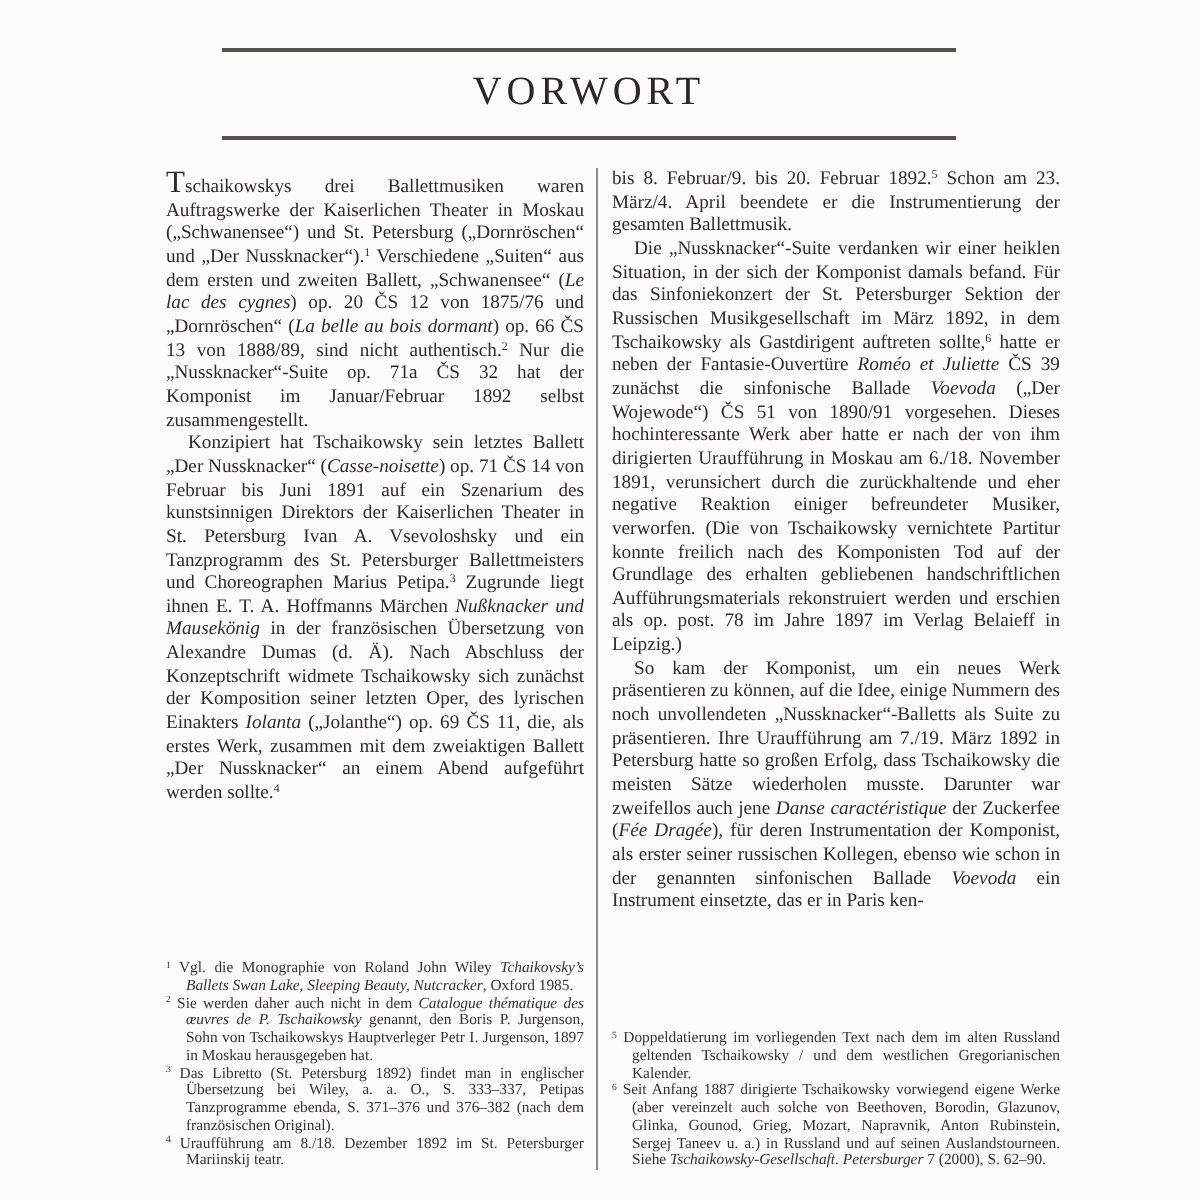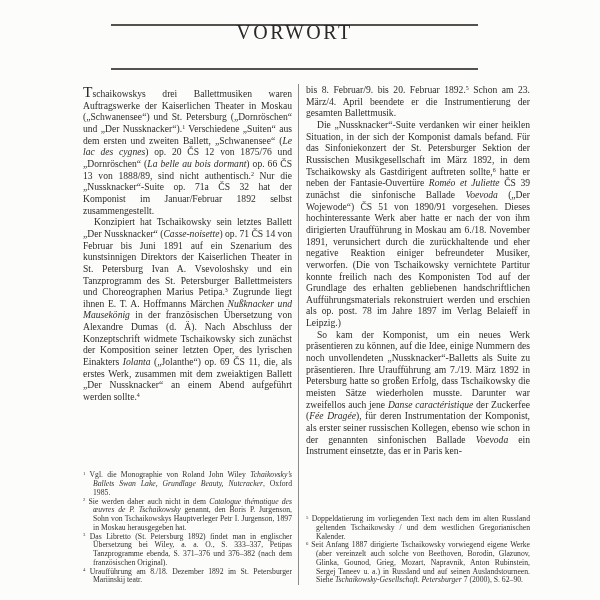--- a/index.html
+++ b/index.html
@@ -17,21 +17,21 @@
   }
   .hrule {
     position: absolute;
     left: 111px; width: 367px; height: 2px;
     background: #55524e;
   }
   .hrule.top { top: 24px; }
   .hrule.bottom { top: 68px; }
   .title {
     position: absolute;
-    left: 111px; width: 367px; top: 11px; height: 43px;
+    left: 111px; width: 367px; top: 25px; height: 43px;
     display: flex; align-items: center; justify-content: center;
     font-size: 20px; font-weight: normal;
     letter-spacing: 2.5px;
     color: #2b2926;
     margin: 0;
   }
   .columns {
     position: absolute;
     left: 83px; top: 84px;
     width: 447px; height: 501px;
@@ -89,21 +89,21 @@
   <div class="hrule bottom"></div>
 
   <div class="columns">
 
     <div class="col left">
       <div class="bodytext">
         <p><span class="lettrine">T</span>schaikowskys drei Ballettmusiken waren Auftragswerke der Kaiserlichen Theater in Moskau („Schwanensee“) und St. Petersburg („Dornröschen“ und „Der Nussknacker“).<sup>1</sup> Verschiedene „Suiten“ aus dem ersten und zweiten Ballett, „Schwanensee“ (<i>Le lac des cygnes</i>) op. 20 ČS 12 von 1875/76 und „Dornröschen“ (<i>La belle au bois dormant</i>) op. 66 ČS 13 von 1888/89, sind nicht authentisch.<sup>2</sup> Nur die „Nussknacker“-Suite op. 71a ČS 32 hat der Komponist im Januar/Februar 1892 selbst zusammengestellt.</p>
         <p class="indent">Konzipiert hat Tschaikowsky sein letztes Ballett „Der Nussknacker“ (<i>Casse-noisette</i>) op. 71 ČS 14 von Februar bis Juni 1891 auf ein Szenarium des kunstsinnigen Direktors der Kaiserlichen Theater in St. Petersburg Ivan A. Vsevoloshsky und ein Tanzprogramm des St. Petersburger Ballettmeisters und Choreographen Marius Petipa.<sup>3</sup> Zugrunde liegt ihnen E. T. A. Hoffmanns Märchen <i>Nußknacker und Mausekönig</i> in der französischen Übersetzung von Alexandre Dumas (d. Ä). Nach Abschluss der Konzeptschrift widmete Tschaikowsky sich zunächst der Komposition seiner letzten Oper, des lyrischen Einakters <i>Iolanta</i> („Jolanthe“) op. 69 ČS 11, die, als erstes Werk, zusammen mit dem zweiaktigen Ballett „Der Nussknacker“ an einem Abend aufgeführt werden sollte.<sup>4</sup></p>
       </div>
       <div class="footnotes">
-        <p class="footnote"><sup>1</sup><span> Vgl. die Monographie von Roland John Wiley <i>Tchaikovsky’s Ballets Swan Lake, Grundlage Beauty, Nutcracker</i>, Oxford 1985.</span></p>
+        <p class="footnote"><sup>1</sup><span> Vgl. die Monographie von Roland John Wiley <i>Tchaikovsky’s Ballets Swan Lake, Sleeping Beauty, Nutcracker</i>, Oxford 1985.</span></p>
         <p class="footnote"><sup>2</sup><span> Sie werden daher auch nicht in dem <i>Catalogue thématique des œuvres de P. Tschaikowsky</i> genannt, den Boris P. Jurgenson, Sohn von Tschaikowskys Hauptverleger Petr I. Jurgenson, 1897 in Moskau herausgegeben hat.</span></p>
         <p class="footnote"><sup>3</sup><span> Das Libretto (St. Petersburg 1892) findet man in englischer Übersetzung bei Wiley, a. a. O., S. 333–337, Petipas Tanzprogramme ebenda, S. 371–376 und 376–382 (nach dem französischen Original).</span></p>
         <p class="footnote"><sup>4</sup><span> Uraufführung am 8./18. Dezember 1892 im St. Petersburger Mariinskij teatr.</span></p>
       </div>
     </div>
 
     <div class="col-divider"></div>
 
     <div class="col right">
       <div class="bodytext">

